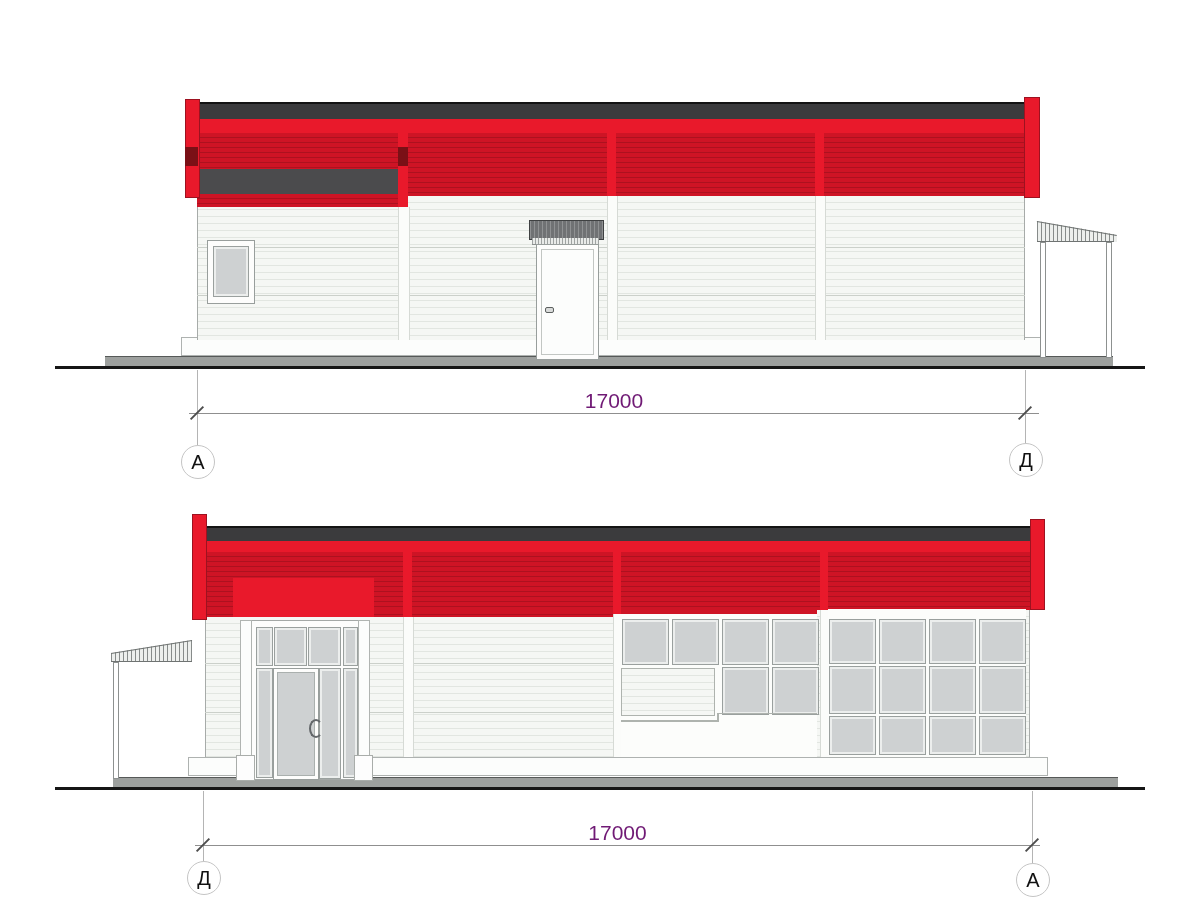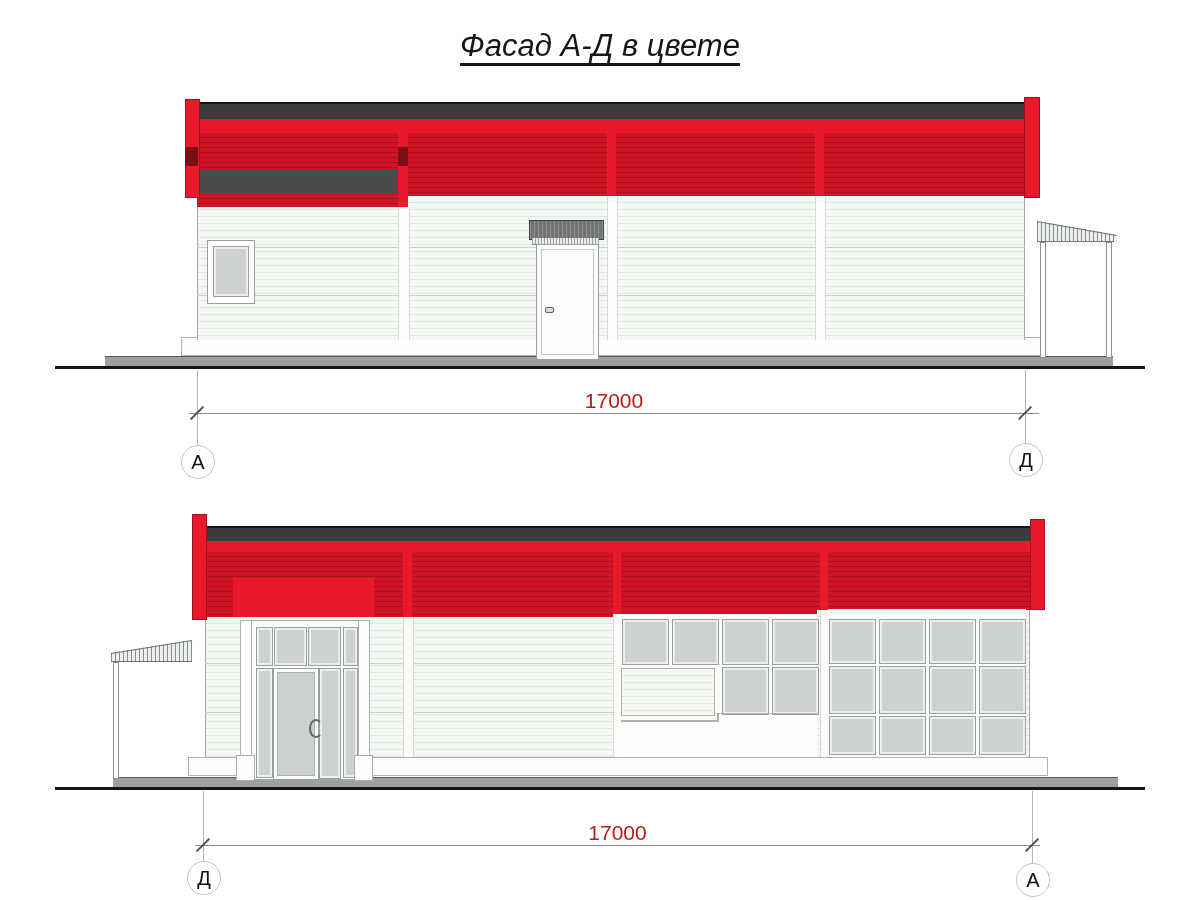--- a/index.html
+++ b/index.html
@@ -23,38 +23,37 @@
   .sidewalk{background:var(--sidewalk_gray);border-top:1px solid #56595८;}
   .sidewalk{background:var(--sidewalk_gray);border-top:1px solid #565958;}
   .plinth{background:#fcfdfc;border:1px solid #aeb2b0;}
   .groundline{background:#161616;}
   .hatch-roof{background:repeating-linear-gradient(90deg,#878b8a 0 1px,#edefed 1px 4px);}
   .roof-line{background:#6f7372;height:1px;}
   .post{background:#ffffff;border:1px solid #8d9190;}
   .ext-line{width:1px;background:#b4b4b4;}
   .dim-line{height:1px;background:#8f8f8f;}
   .tick{width:18px;height:2px;background:#4c4c4c;transform:rotate(-45deg);}
-  .dim-label{text-align:center;font-size:21px;color:#b91c1c;}
+  .dim-label{text-align:center;font-size:21px;color:#701a75;}
   .axis-circle{width:32px;height:32px;border-radius:50%;border:1px solid #c5c5c5;background:#fff;
                text-align:center;line-height:32px;font-size:20px;color:#111;}
   .canopy{background-color:var(--canopy_gray);
       background-image:repeating-linear-gradient(90deg,rgba(255,255,255,0.22) 0 1px,rgba(0,0,0,0) 1px 4px);
       border:1px solid #3f4142;}
   .fringe{background:repeating-linear-gradient(90deg,#9fa3a2 0 1px,#e9ebe9 1px 3px);
       border-bottom:1px solid #8c908f;}
   .trim{background:#aeb3ae;}
   .win-field{background:#fcfdfb;}
   .pilaster-red{background:var(--red_bright);}
 </style>
 </head>
 <body>
 
 <div id="canvas">
 
-  <div class="abs title" style="top:28px;">Фасад А-Д в цвете</div>
 
   <div class="abs sidewalk" style="left:105px;top:356px;width:1008px;height:10px;"></div>
   <div class="abs plinth" style="left:181px;top:337px;width:859px;height:17px;"></div>
 
   <div class="abs white-siding" style="left:197px;top:196px;width:826px;height:144px;"></div>
   <div class="abs panel-line" style="left:197px;top:247px;width:828px;"></div>
   <div class="abs panel-line" style="left:197px;top:295px;width:828px;"></div>
 
   <div class="abs red-siding" style="left:197px;top:133px;width:828px;height:63px;"></div>
   <div class="abs red-flat" style="left:197px;top:119px;width:828px;height:14px;"></div>

